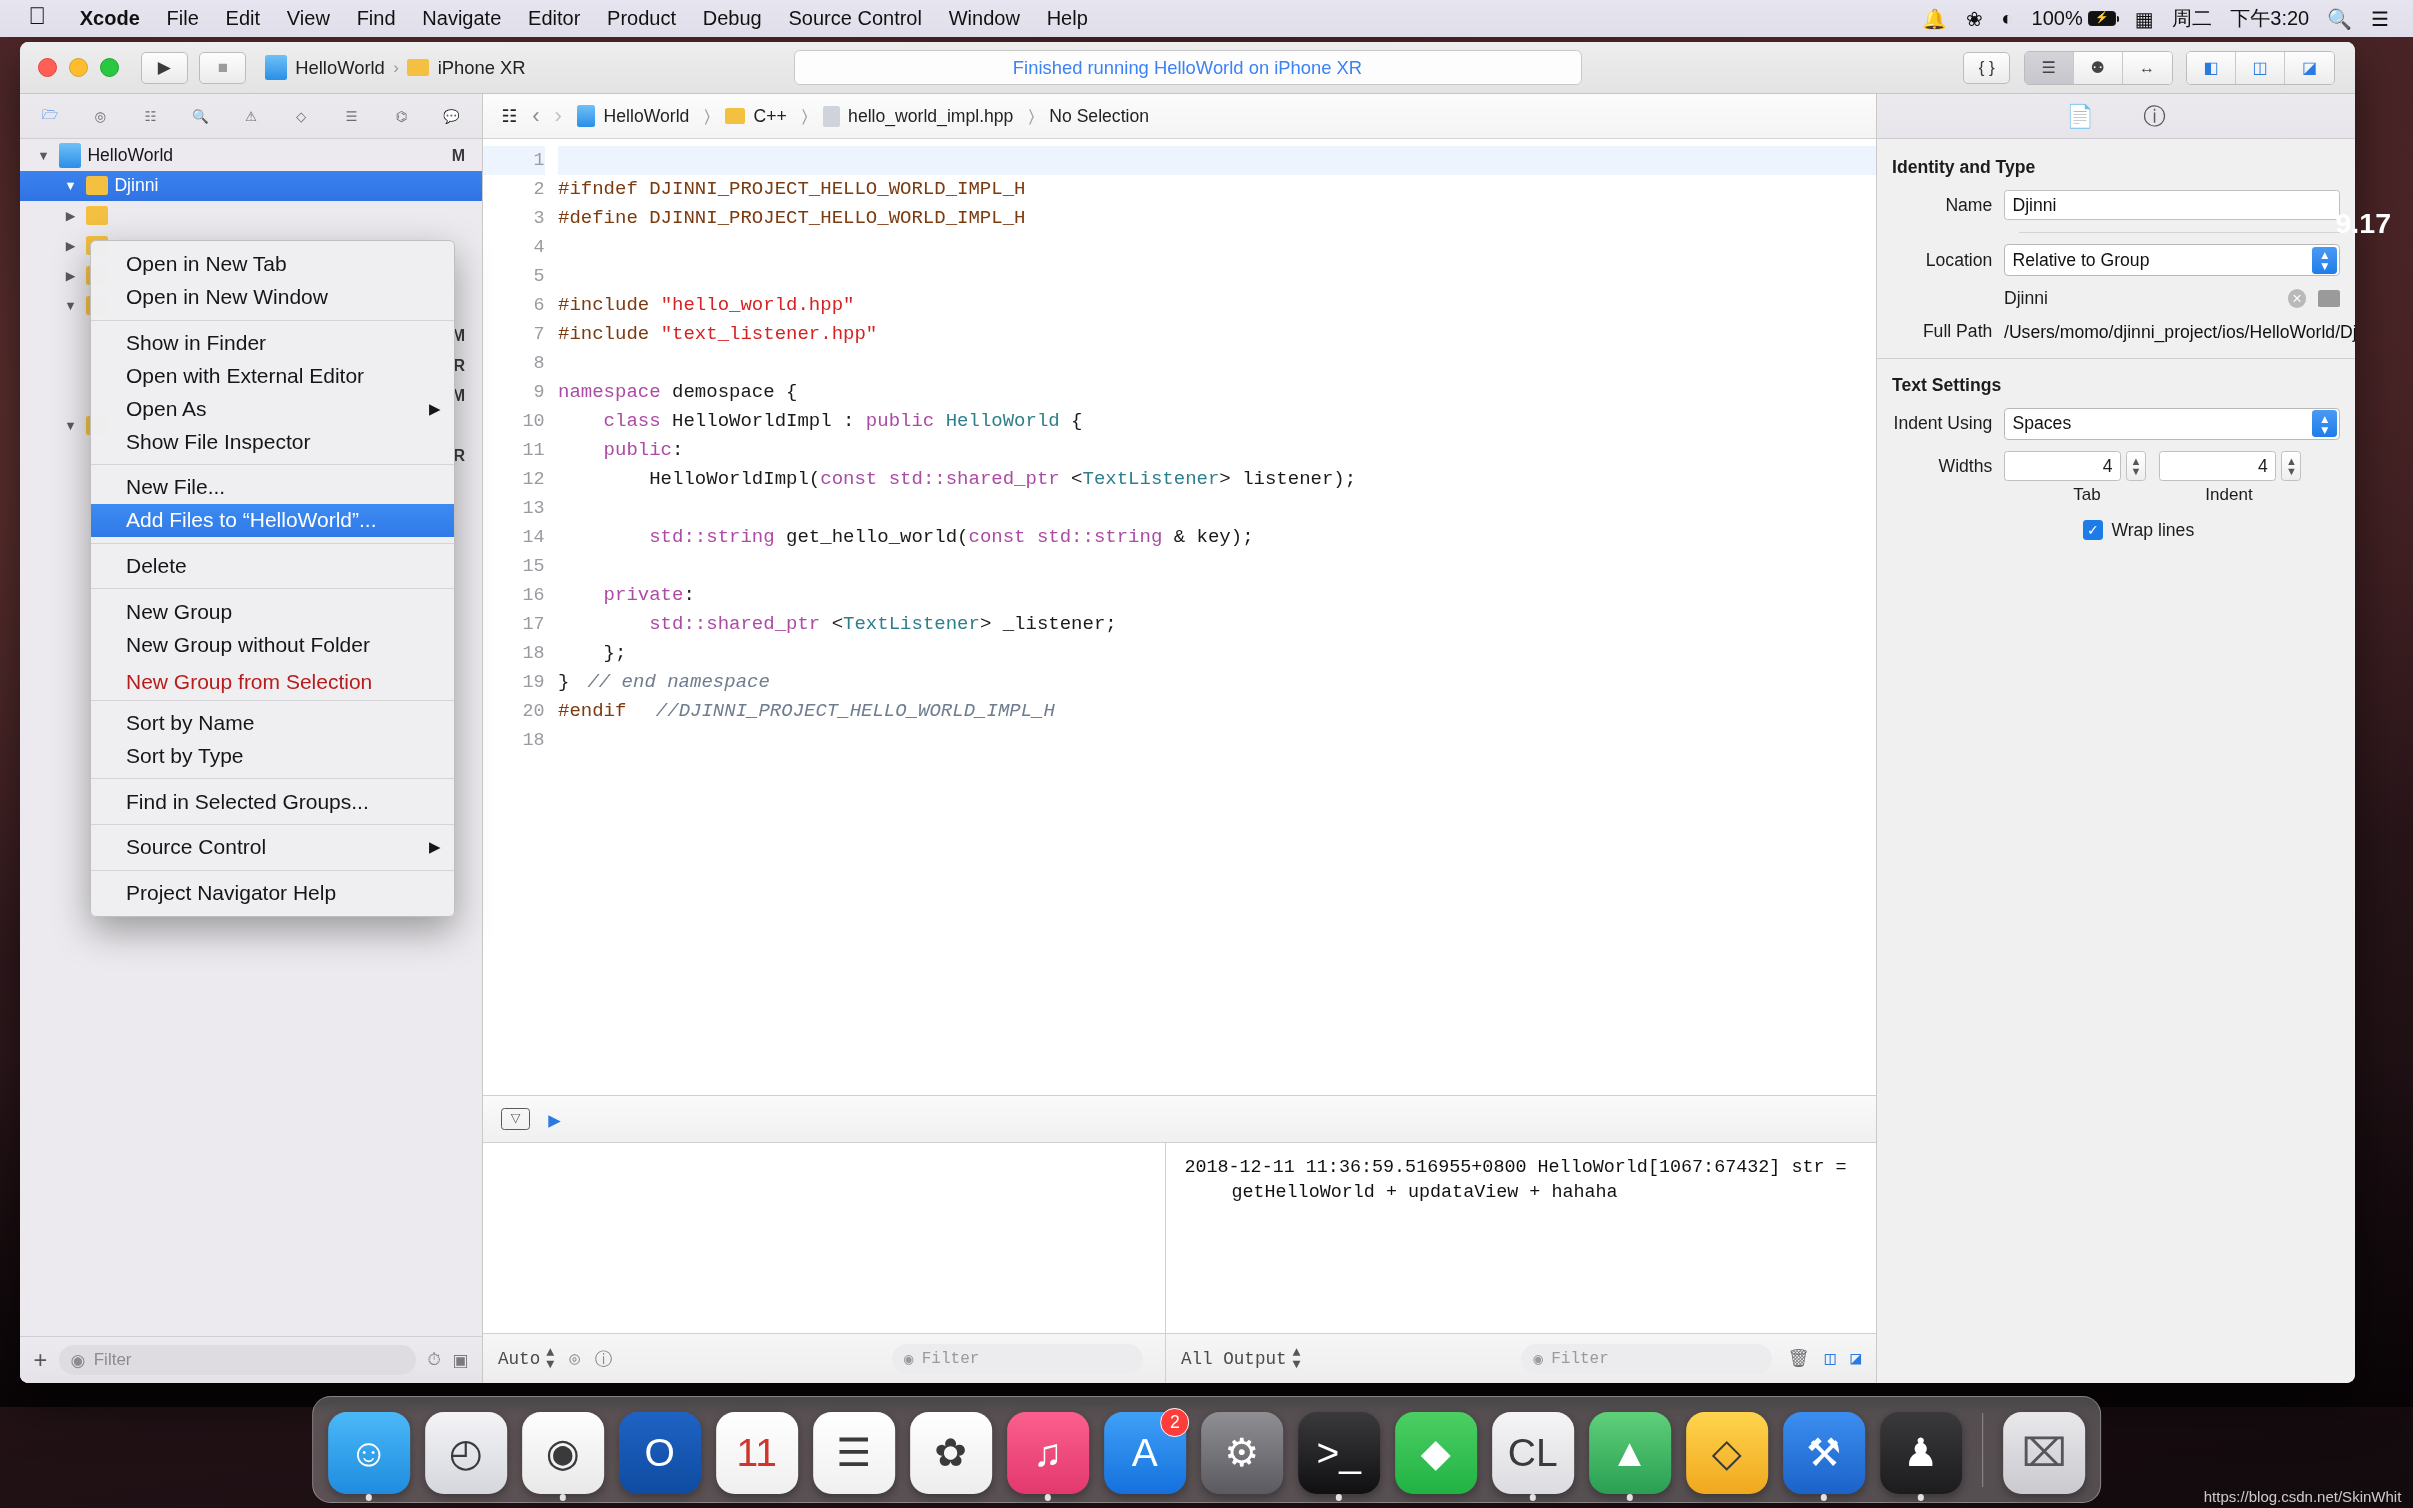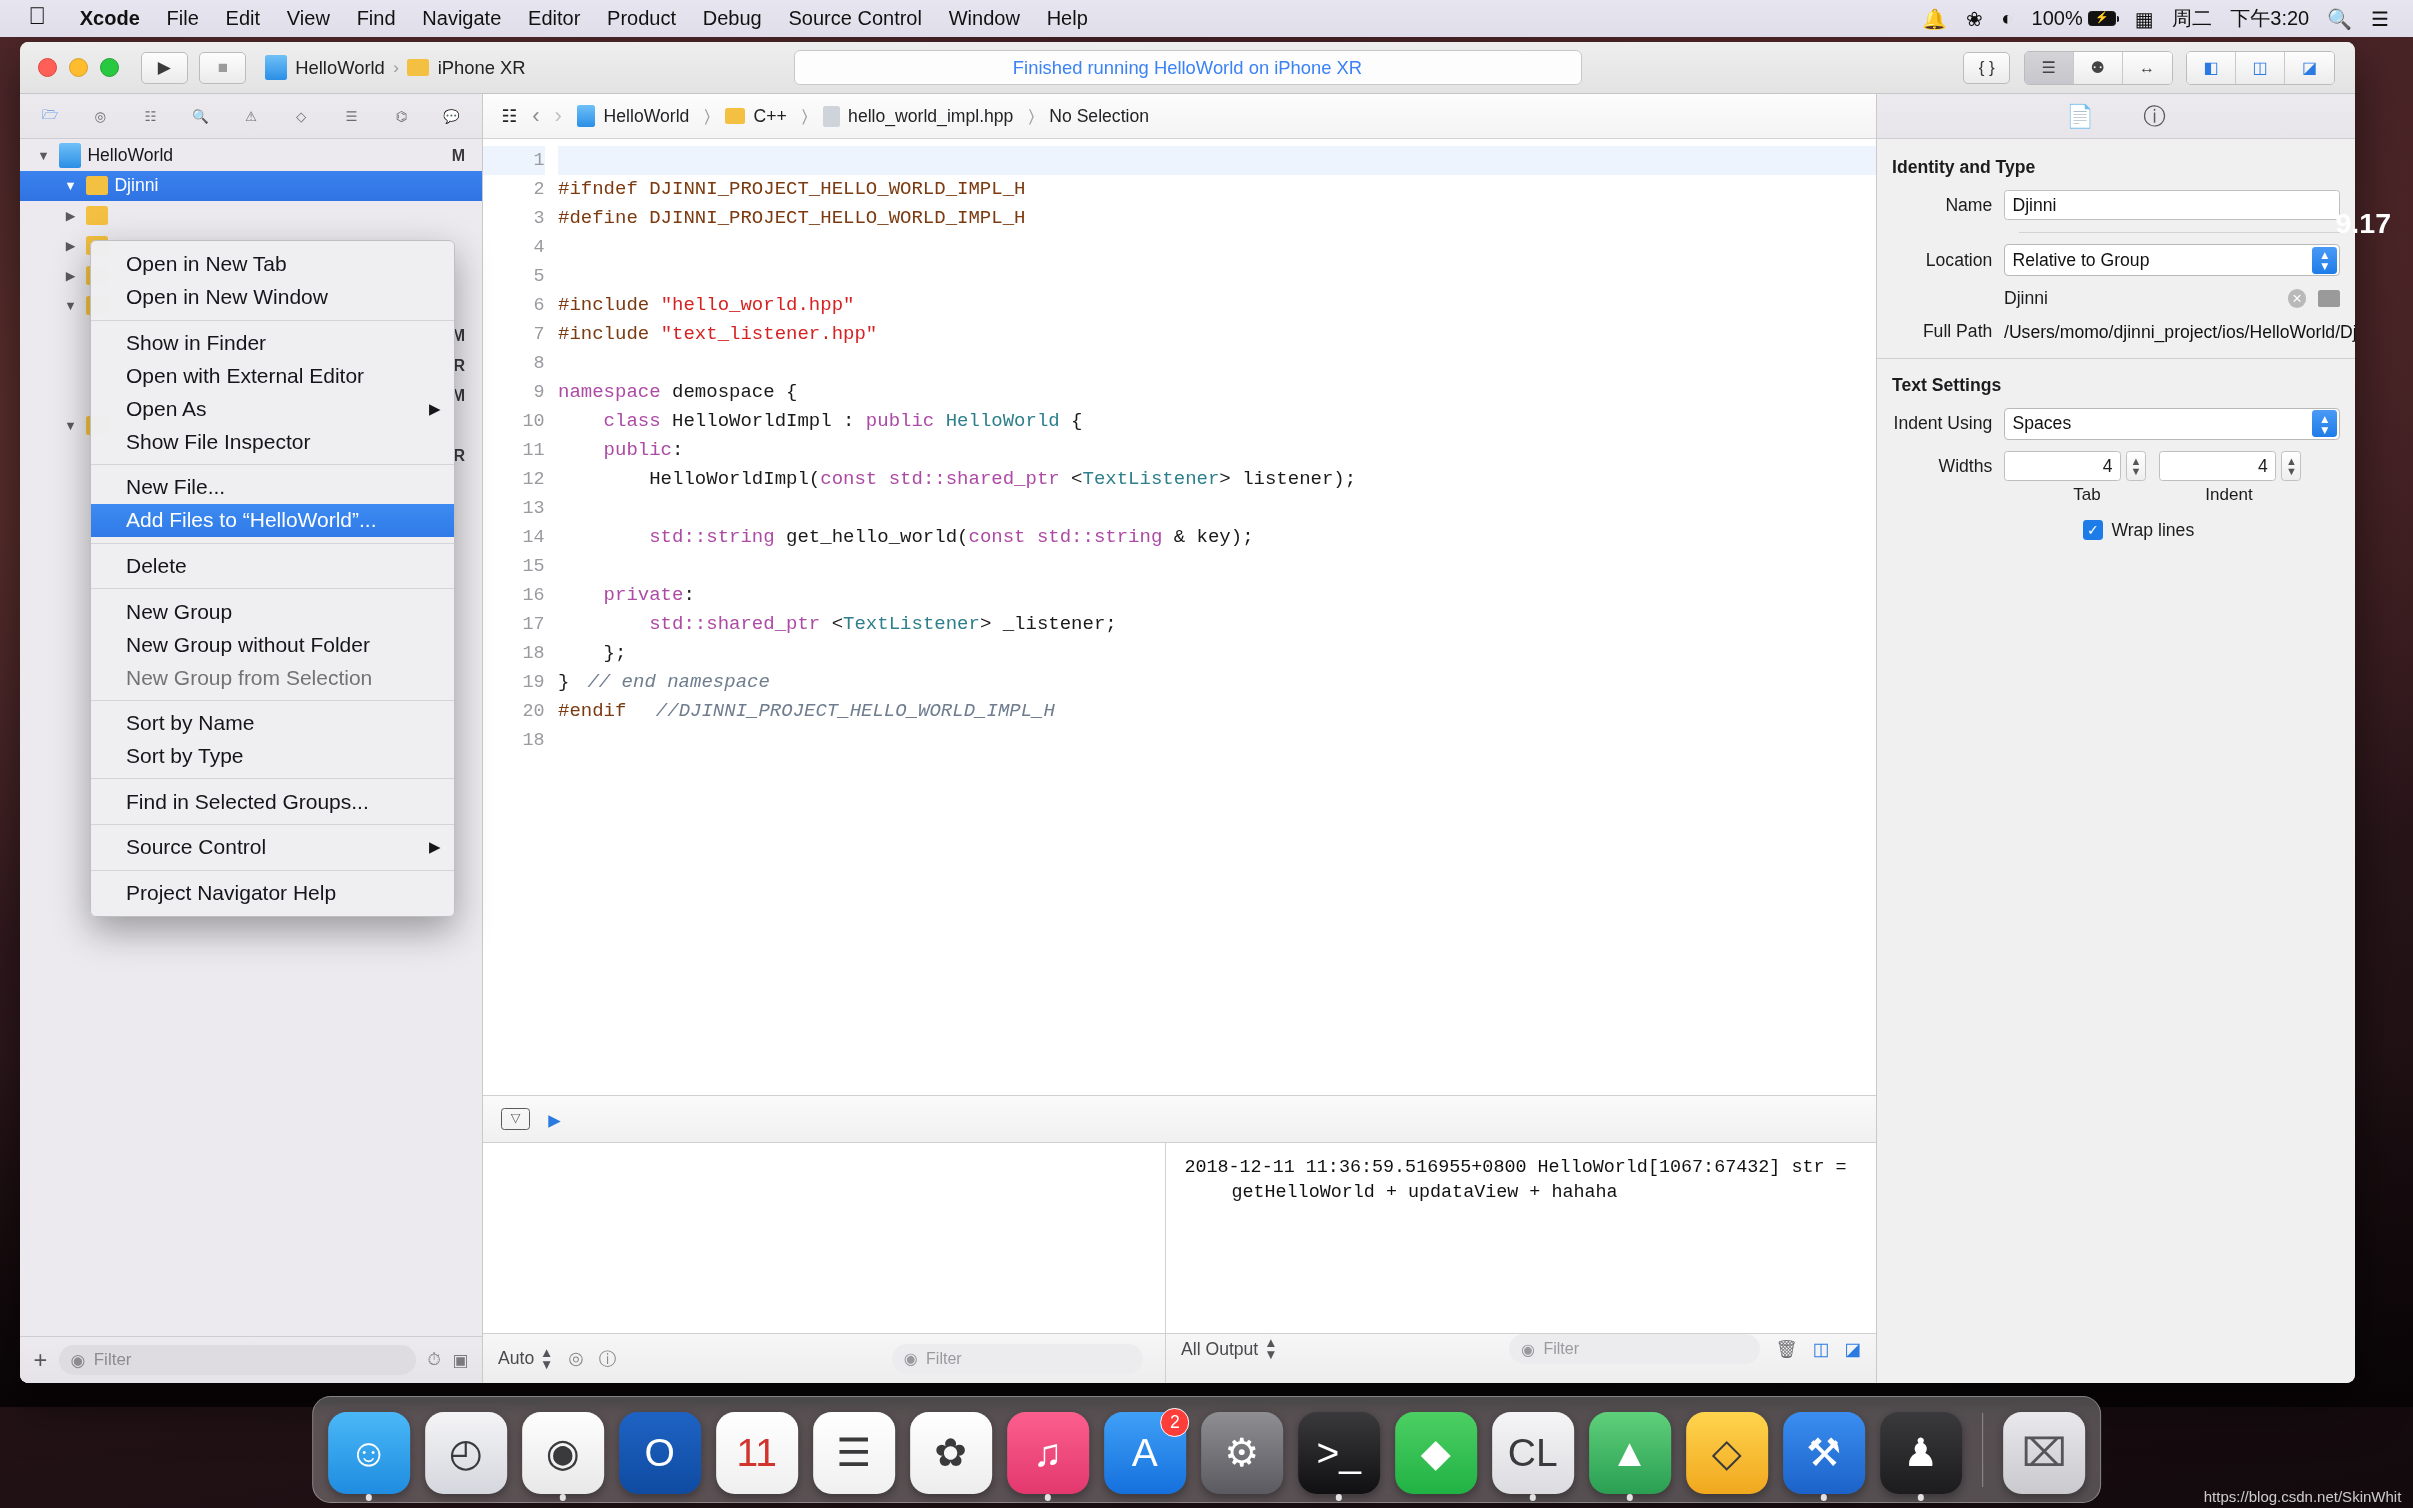--- a/index.html
+++ b/index.html
@@ -156,21 +156,21 @@
     display:flex; align-items:center; gap:18.4px; padding: 0 18.4px;
   }
   #debugsplit { height: 191px; flex:0 0 191px; display:flex; border-top:0.8px solid #d0d0d0; background:#fff;}
   #vars { flex:0 0 683px; border-right:0.8px solid #d0d0d0; background:#fff;}
   #console { flex:1 1 auto; background:#fff; padding: 11.7px 18.4px;
              font-family:"Liberation Mono", monospace; font-size:18.4px; color:#111; line-height:25px;}
   #console .cont { padding-left: 47px; }
   #debugfoot {
     height: 50px; flex:0 0 50px; border-top:0.8px solid #d0d0d0;
     background: linear-gradient(180deg,#f6f6f6,#ededed);
-    display:flex; align-items:flex-start; font-size:17.6px; color:#4a4a4e;
+    display:flex; align-items:center; font-size:17.6px; color:#4a4a4e;font-family:Liberation Mono, monospace;
   }
   #debugfoot .left { flex:0 0 683px; display:flex; align-items:center; gap:15px; padding-left:15px; border-right:0.8px solid #d0d0d0; height:100%;}
   #debugfoot .right { flex:1 1 auto; display:flex; align-items:center; gap:15px; padding: 0 15px; }
   .popupmini { display:flex; align-items:center; gap:5.9px; }
   .stepper { font-size:13.4px; line-height:11.7px; display:flex; flex-direction:column; color:#55555a;}
   .cfilter { width: 251px; height:30px; border-radius:15px; background:#ececee;
              display:flex;align-items:center;gap:8.4px;padding:0 11.7px; color:#9a9a9e; font-size:16px; }
 
   
   #inspector {
@@ -217,21 +217,21 @@
   
   #ctxmenu {
     position:absolute; left: 70px; top: 198px; width: 365px;
     background: rgba(239,238,240,.99);
     border: 0.8px solid #bfbfc2; border-radius: 5.9px;
     box-shadow: 0 13.4px 37px rgba(0,0,0,.35);
     padding: 6.7px 0; z-index: 60; font-size: 21px; color:#16161a;
   }
   #ctxmenu .item { height: 33px; display:flex; align-items:center; padding: 0 13.4px 0 35px; position:relative; white-space:nowrap;}
   #ctxmenu .item.hl { background: linear-gradient(180deg,#3d8bf2,#2f7ae8); color:#fff; }
-  #ctxmenu .item.dis { color:#737373; }
+  #ctxmenu .item.dis { color:#b91c1c;align-items:flex-end; }
   #ctxmenu .item .sub { position:absolute; right: 13.4px; font-size: 15px; }
   #ctxmenu .sep { height:0.8px; background:#d4d4d6; margin: 5.9px 0; }
 
   
   #dock {
     position:absolute; bottom: 5px; left:50%; transform: translateX(-50%);
     height: 107px; display:flex; align-items:flex-end; gap: 15px;
     background: rgba(255,255,255,.28); border: 0.8px solid rgba(255,255,255,.32);
     border-radius: 18.4px; padding: 8.4px 15px;
     backdrop-filter: blur(5px);

